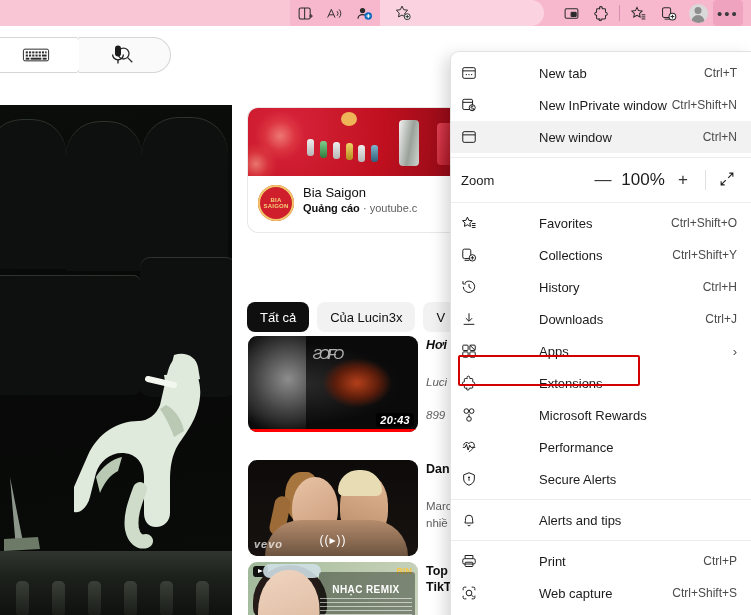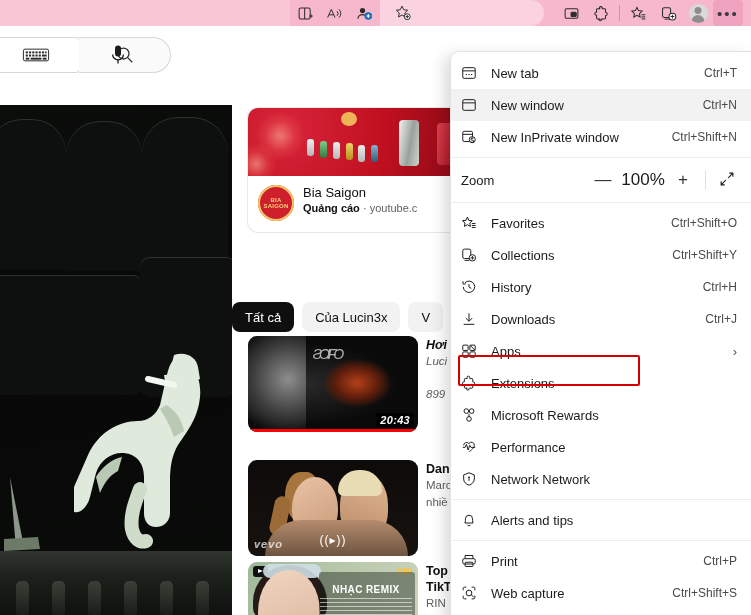--- a/index.html
+++ b/index.html
@@ -105,41 +105,41 @@
   .ad-logo {
     width:36px; height:36px; border-radius:50%; flex:0 0 auto;
     background:#d01f2c; color:#f6d27a; display:flex; align-items:center; justify-content:center;
     font-size:6px; font-weight:bold; letter-spacing:.2px; text-align:center; line-height:1.05;
     box-shadow: inset 0 0 0 2px #f0c96a;
   }
   .ad-title { font-size:13px; color:#0f0f0f; font-weight:400; }
   .ad-sub { font-size:11px; color:#606060; margin-top:2px; }
   .ad-sub b { color:#0f0f0f; font-weight:700; }
 
-  .chips { position:absolute; left:0; top:276px; display:flex; gap:8px; }
+  .chips { position:absolute; left:15px; top:276px; display:flex; gap:8px; }
   .chip {
     height:30px; padding:0 13px; border-radius:8px; background:#f2f2f2;
     display:flex; align-items:center; font-size:13px; color:#0f0f0f; white-space:nowrap;
   }
   .chip.sel { background:#0f0f0f; color:#fff; }
 
   .vid { position:absolute; left:16px; display:flex; gap:8px; width:230px; }
   .thumb {
     width:170px; height:96px; border-radius:9px; overflow:hidden; position:relative;
     background:#111; flex:0 0 auto;
   }
   .dur {
     position:absolute; right:4px; bottom:5px; background:rgba(0,0,0,.82); color:#fff;
     font-size:11px; font-weight:700; padding:1px 4px; border-radius:3px; letter-spacing:.3px;
   }
   .prog { position:absolute; left:0; bottom:0; height:3px; width:100%; background:rgba(255,255,255,.3); }
   .prog i { display:block; height:3px; width:100%; background:#f00; }
   .vmeta { padding-top:1px; overflow:hidden; }
   .vtitle { font-size:12.5px; font-weight:700; color:#0f0f0f; line-height:1.28; }
-  .vsub { font-size:11.5px; color:#606060; line-height:1.35; margin-top:1px; }
+  .vsub { font-size:11.5px; color:#606060; line-height:1.35; margin-top:22px; }
 
   
   .t1 { background: radial-gradient(ellipse at 30% 50%, #2a2a2a 0%, #0a0a0a 60%), #060606; }
   .t1 .glow { position:absolute; left:44%; top:24%; width:68px; height:48px;
     background: radial-gradient(ellipse, #b5401a 0%, #5d1d0b 45%, transparent 72%); filter: blur(1px); }
   .t1 .scrawl { position:absolute; left:38%; top:10%; color:#cfcfcf; font-size:14px; letter-spacing:-3px; opacity:.85;}
   .t1 .side { position:absolute; left:-8%; top:0; width:42%; height:100%;
     background: radial-gradient(ellipse at 75% 45%, #8d8d8d 0%, #3a3a3a 48%, transparent 76%); }
 
   
@@ -177,21 +177,21 @@
     background:#fff; border-radius:8px 0 0 8px;
     box-shadow: 0 0 0 1px #e2e2e2, -6px 4px 16px rgba(0,0,0,.16);
     overflow:hidden;
   }
   .mi {
     height:32px; display:flex; align-items:center; padding:0 14px 0 10px;
     font-size:13px; color:#1b1b1b; position:relative;
   }
   .mi.hover { background:#f2f2f2; }
   .mi .ico { width:30px; flex:0 0 auto; display:flex; align-items:center; justify-content:flex-start; }
-  .mi .lbl { flex:1 1 auto; }
+  .mi .lbl { flex:1 1 auto;margin-left:48px; }
   .mi .acc { color:#4a4a4a; font-size:12px; }
   .mi .chev { color:#555; font-size:13px; }
   .mdiv { height:1px; background:#ededed; margin:4px 0; }
   .zoomrow { height:36px; display:flex; align-items:center; padding:0 12px 0 10px; font-size:13px; color:#1b1b1b; }
   .zoomrow .zlbl { width:132px; }
   .zoomrow .zbtn { width:34px; text-align:center; font-size:17px; color:#333; }
   .zoomrow .zval { width:50px; text-align:center; font-size:17px; }
   .zoomrow .zsep { width:1px; height:20px; background:#e0e0e0; margin:0 8px 0 6px; }
   .zoomrow .zfull { width:26px; text-align:center; }
 
@@ -465,42 +465,42 @@
               <line x1="2" y1="6.6" x2="16" y2="6.6"></line>
             <circle cx="6" cy="10.8" r=".8" fill="#1b1b1b" stroke="none"></circle>
               <circle cx="9" cy="10.8" r=".8" fill="#1b1b1b" stroke="none"></circle>
               <circle cx="12" cy="10.8" r=".8" fill="#1b1b1b" stroke="none"></circle>
           </svg>
         </span>
         <span class="lbl">New tab</span>
         <span class="acc">Ctrl+T</span>
       </div>
 
-      <div class="mi hover">
-        <span class="ico">
-          <svg width="16" height="16" viewBox="0 0 18 18" fill="none" stroke="#1b1b1b" stroke-width="1.1">
-            <rect x="2" y="3" width="14" height="12" rx="1.6"></rect>
-              <line x1="2" y1="6.6" x2="16" y2="6.6"></line>
-          </svg>
-        </span>
-        <span class="lbl">New window</span>
-        <span class="acc">Ctrl+N</span>
-      </div>
-
       <div class="mi">
         <span class="ico">
           <svg width="16" height="16" viewBox="0 0 18 18" fill="none" stroke="#1b1b1b" stroke-width="1.1">
             <rect x="2" y="2.6" width="11" height="11.5" rx="1.6"></rect>
               <line x1="2" y1="6" x2="13" y2="6"></line>
             <circle cx="12.6" cy="12" r="3.4" fill="#fff"></circle>
             <path d="M13.9 10.4 h-1.6 a1.1 1.1 0 0 0 0 2.2 h.8 a1.1 1.1 0 0 1 0 2.2 h-1.6 M12.6 9.6 v.8 M12.6 14.8 v.8"></path>
           </svg>
         </span>
         <span class="lbl">New InPrivate window</span>
         <span class="acc">Ctrl+Shift+N</span>
+      </div>
+
+      <div class="mi hover">
+        <span class="ico">
+          <svg width="16" height="16" viewBox="0 0 18 18" fill="none" stroke="#1b1b1b" stroke-width="1.1">
+            <rect x="2" y="3" width="14" height="12" rx="1.6"></rect>
+              <line x1="2" y1="6.6" x2="16" y2="6.6"></line>
+          </svg>
+        </span>
+        <span class="lbl">New window</span>
+        <span class="acc">Ctrl+N</span>
       </div>
 
       <div class="mdiv"></div>
 
       <div class="zoomrow">
         <span class="zlbl">Zoom</span>
         <span class="zbtn">—</span>
         <span class="zval">100%</span>
         <span class="zbtn">+</span>
         <span class="zsep"></span>
@@ -609,21 +609,21 @@
       </div>
 
       <div class="mi">
         <span class="ico">
           <svg width="16" height="16" viewBox="0 0 18 18" fill="none" stroke="#1b1b1b" stroke-width="1.1">
             <path d="M9 2 L15 4.4 V9 c0 3.6-2.8 5.8-6 7 c-3.2-1.2-6-3.4-6-7 V4.4 Z"></path>
             <circle cx="9" cy="7.2" r="1.1" fill="#1b1b1b" stroke="none"></circle>
             <path d="M9 8.6 V11"></path>
           </svg>
         </span>
-        <span class="lbl">Network Network</span>
+        <span class="lbl">Secure Alerts</span>
       </div>
 
       <div class="mdiv"></div>
 
       <div class="mi">
         <span class="ico">
           <svg width="16" height="16" viewBox="0 0 18 18" fill="none" stroke="#1b1b1b" stroke-width="1.1">
             <path d="M4.4 12.4 c0-.8.6-1.2.6-2.6 V7.6 a4 4 0 0 1 8 0 v2.2 c0 1.4.6 1.8.6 2.6 Z"></path>
             <path d="M7.4 14.4 a1.7 1.7 0 0 0 3.2 0"></path>
           </svg>

